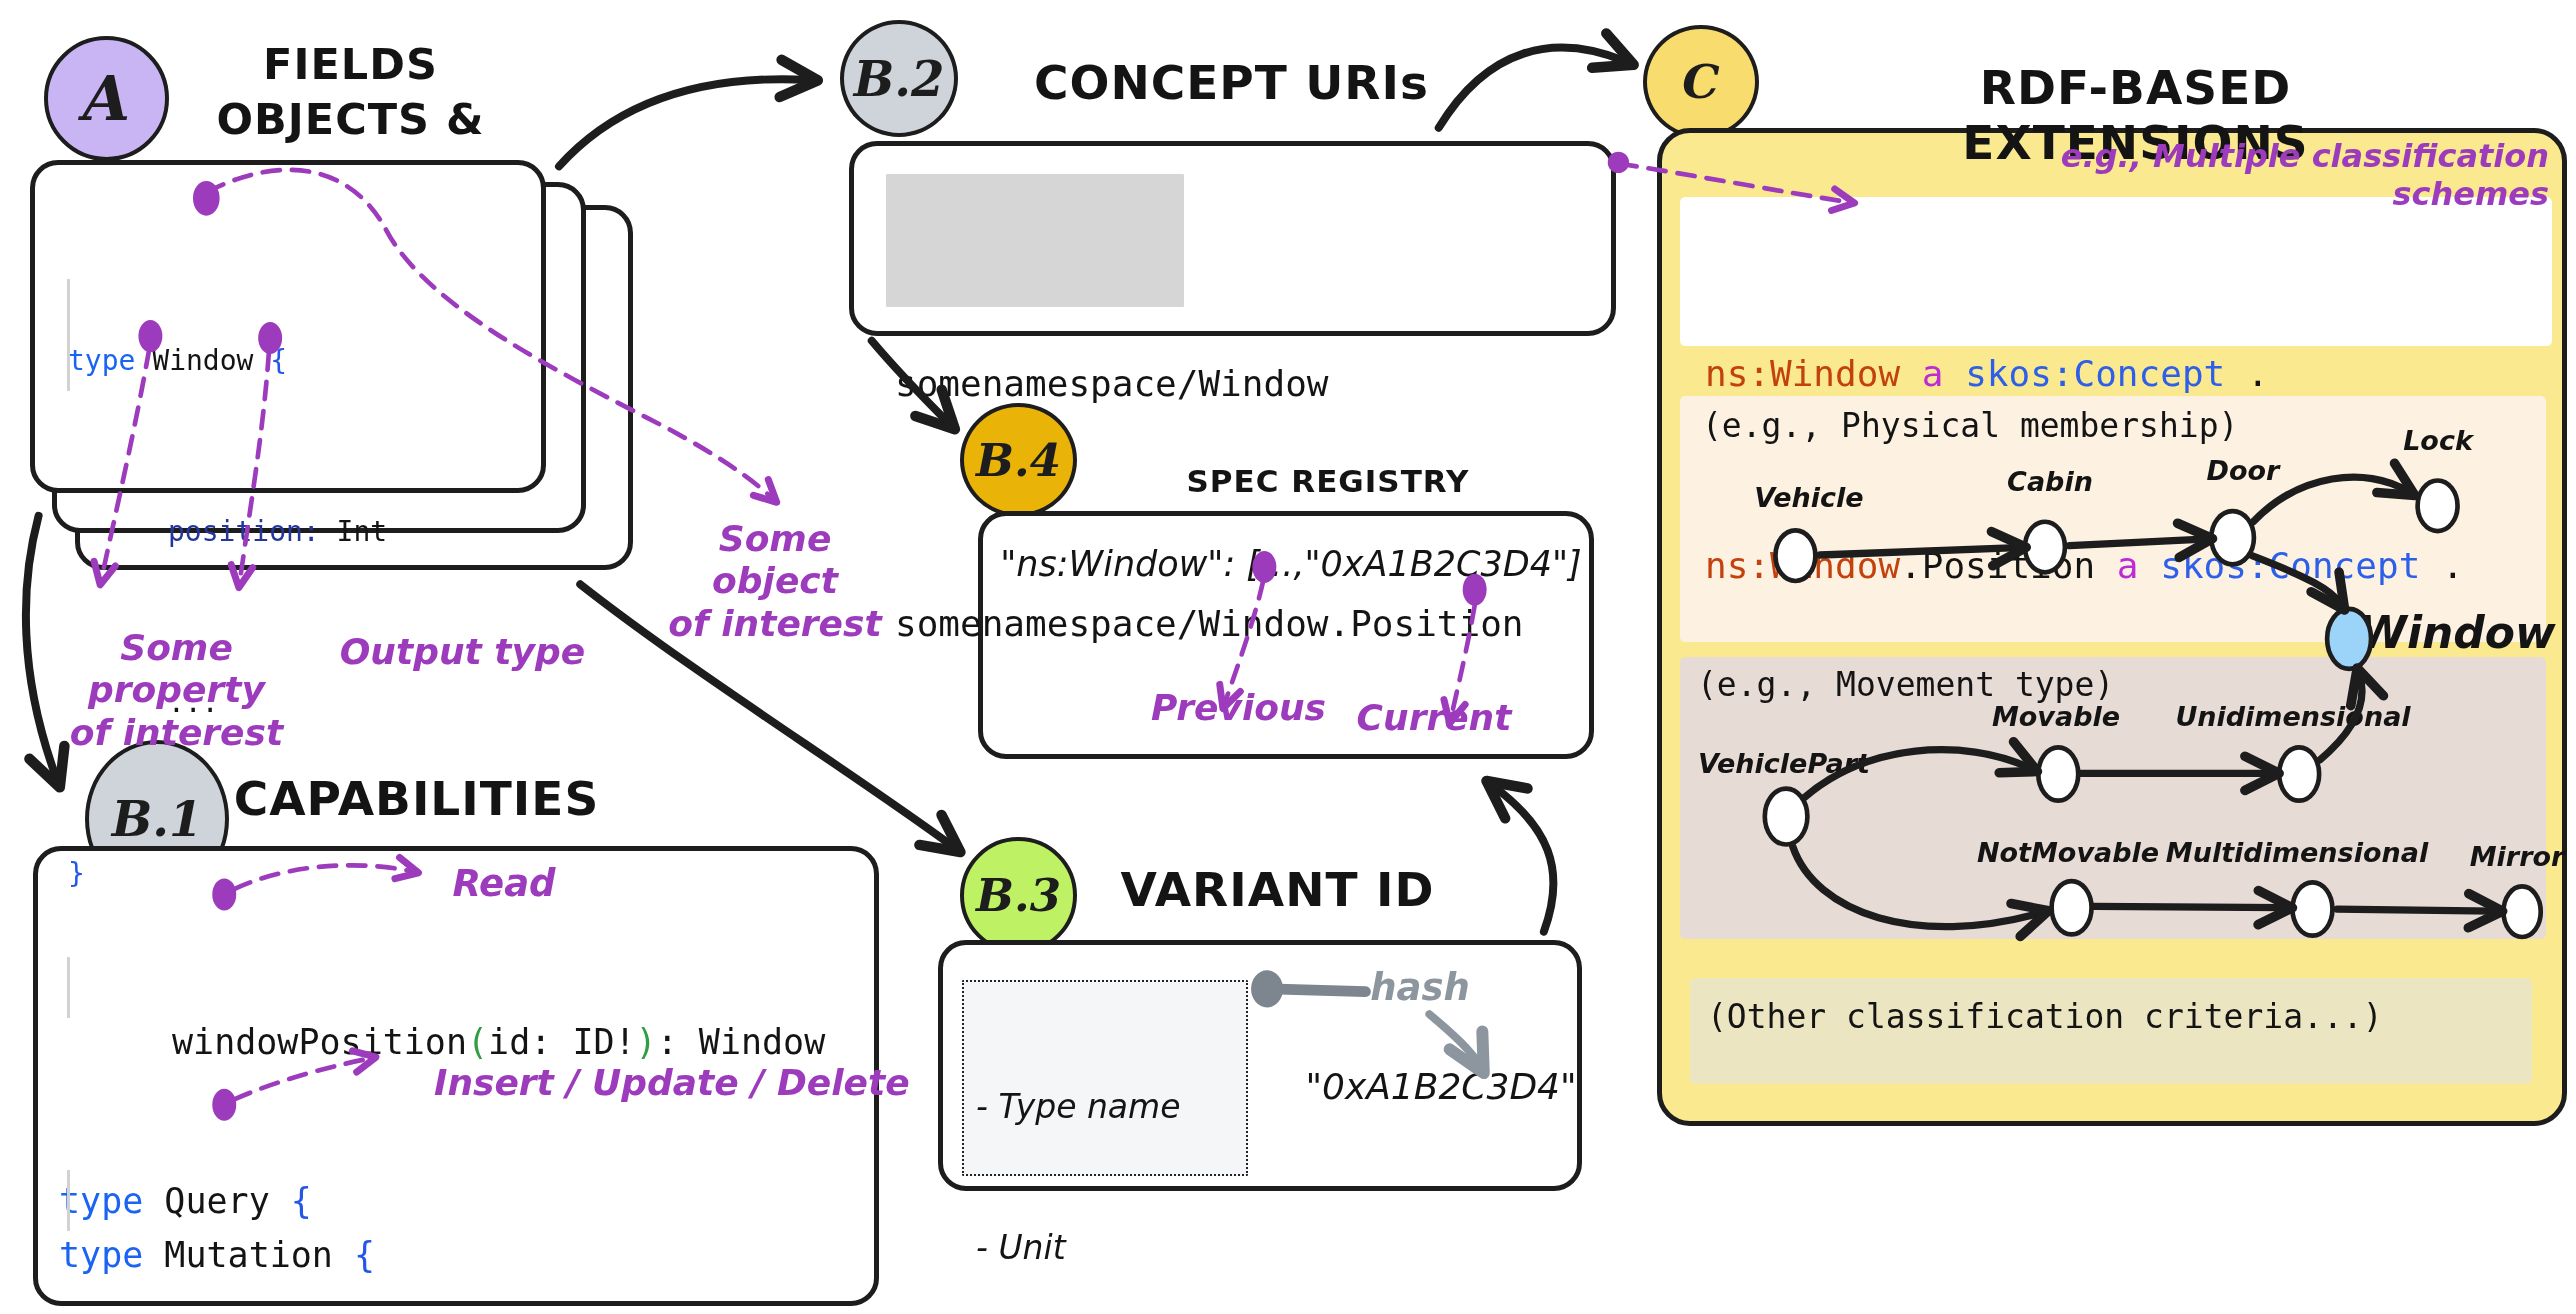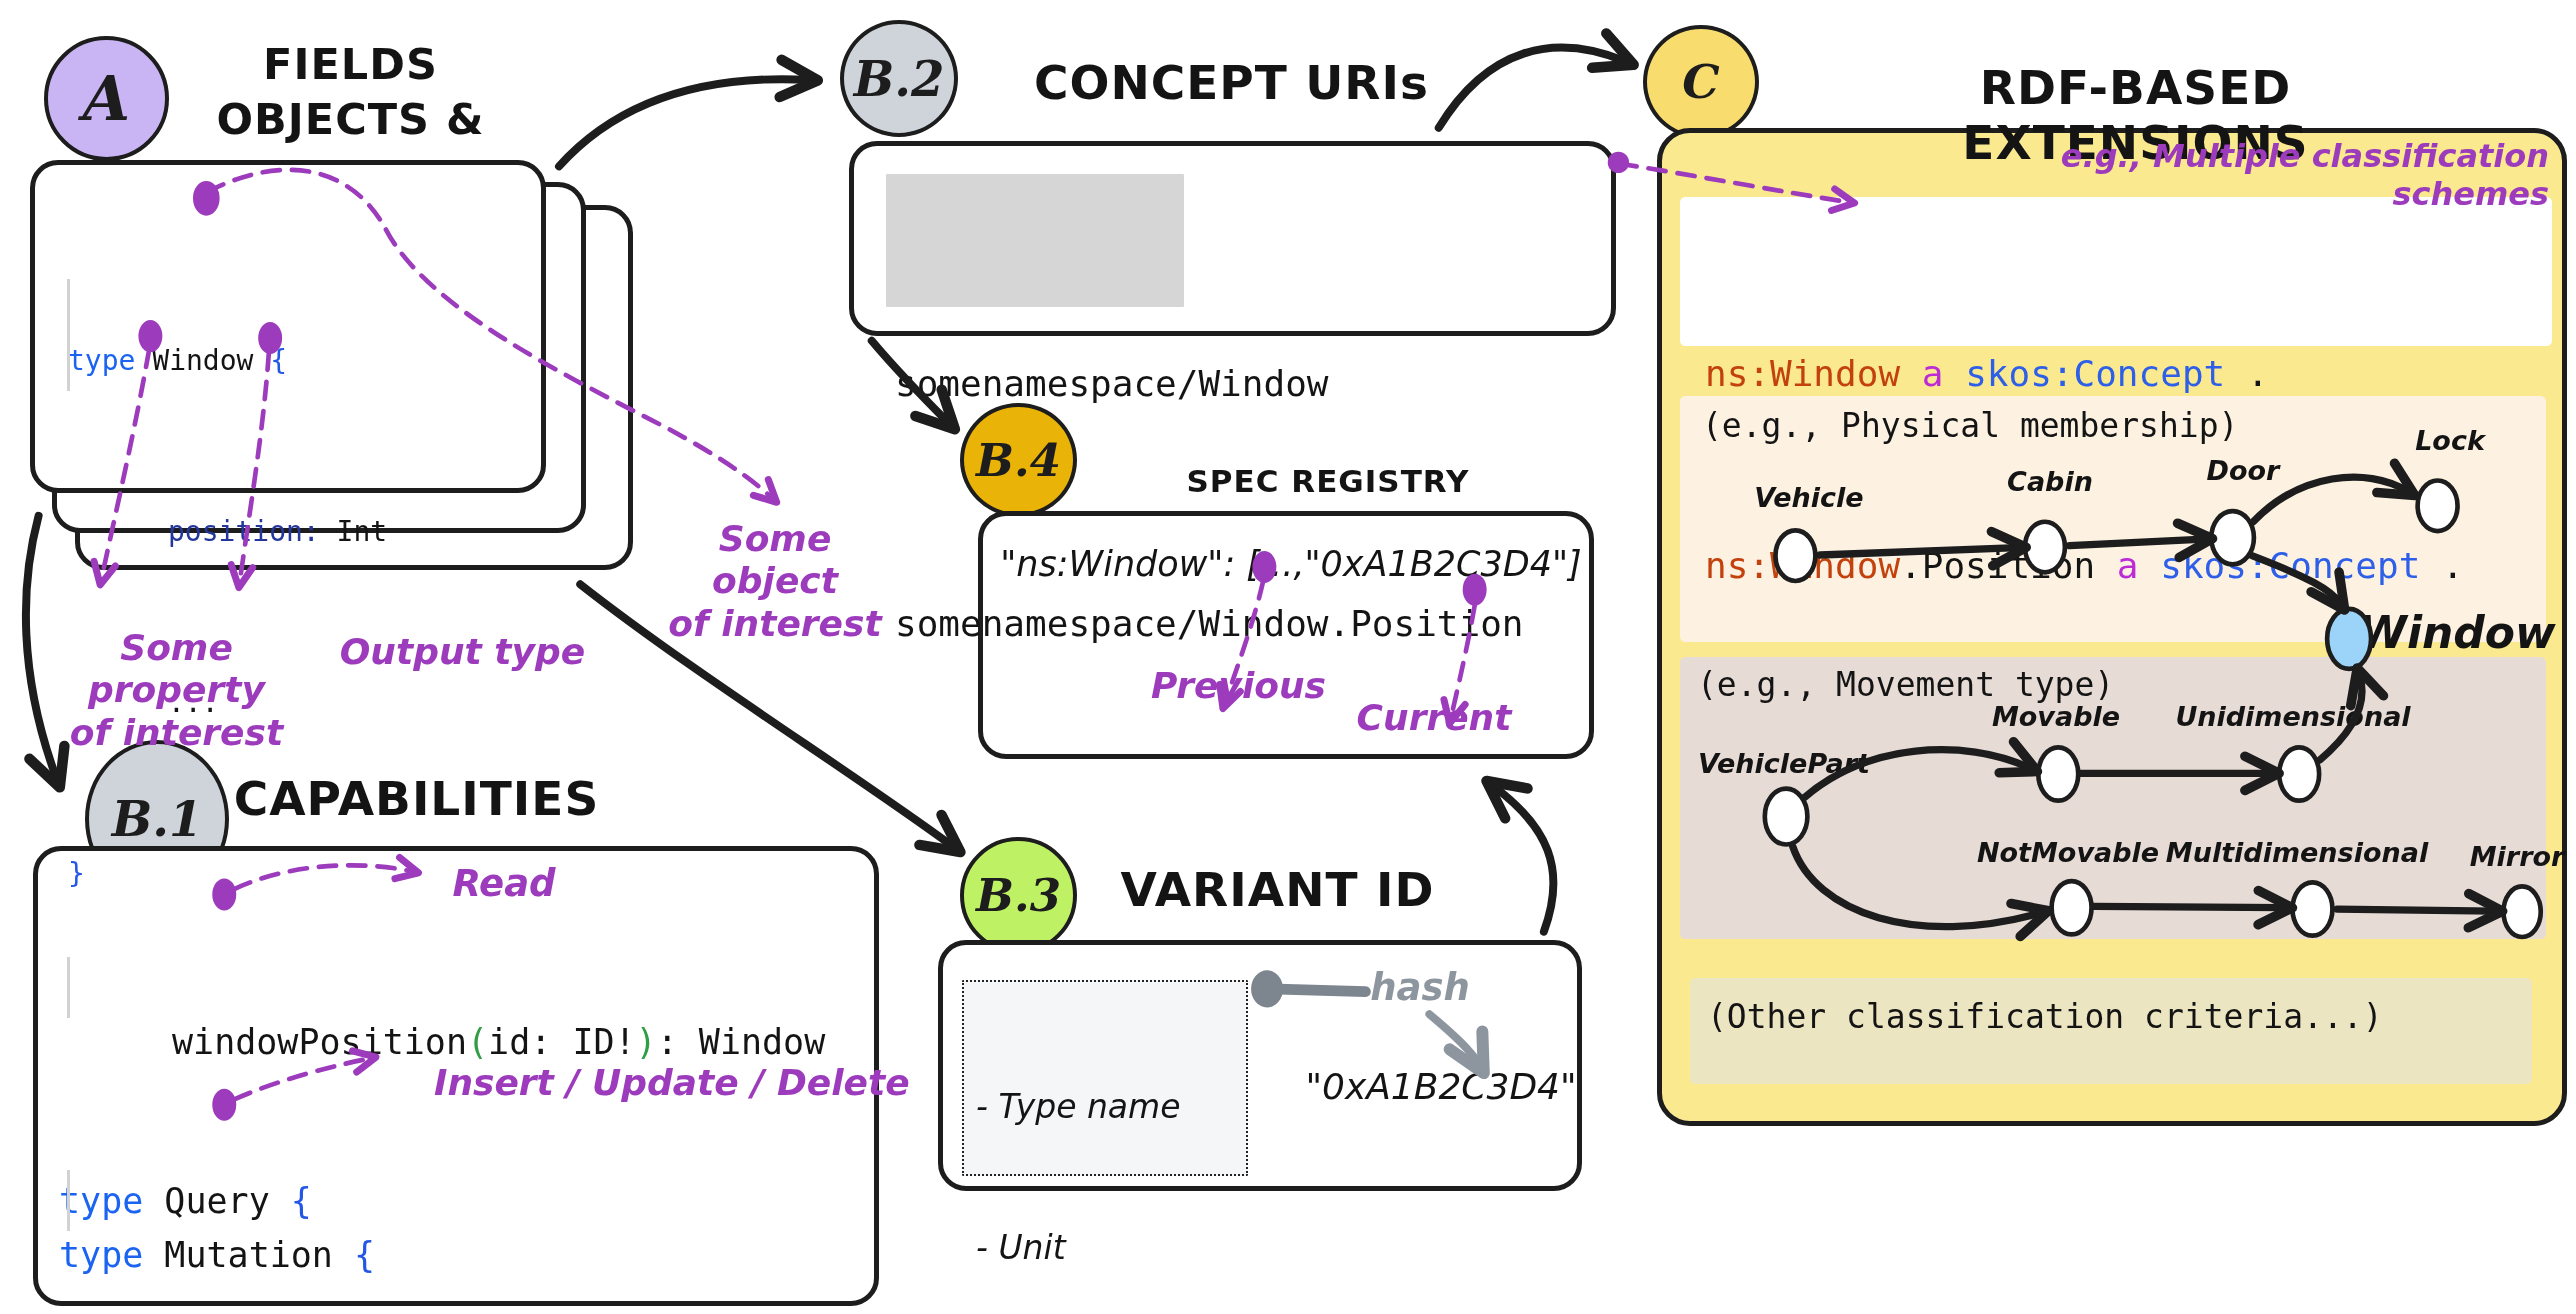--- a/index.html
+++ b/index.html
@@ -78,21 +78,21 @@
     <div class="cl">somenamespace/Window</div>
     <div class="cl">somenamespace/Window.Position</div>
   </div>
 
   <div class="badge" style="left:960px;top:403px;width:109px;height:106px;background:#eab308;font-size:45px;">
       <span>B.4</span>
     </div>
   <div class="t" style="left:1105px;top:439px;width:446px;font-size:31px;margin-top:24px;">SPEC REGISTRY</div>
   <div class="box" style="left:978px;top:511px;width:606px;height:238px;"></div>
   <div class="ann h" style="left:998px;top:544px;width:586px;font-size:35px;">"ns:Window": [...,"0xA1B2C3D4"]</div>
-  <div class="ann h purple" style="left:1151px;top:665px;width:173px;font-size:36px;">Previous</div>
+  <div class="ann h purple" style="left:1151px;top:687px;width:173px;font-size:36px;">Previous</div>
   <div class="ann h purple" style="left:1344px;top:697px;width:180px;font-size:36px;">Current</div>
 
   <div class="badge" style="left:85px;top:740px;width:136px;height:150px;background:#ced4da;font-size:48px;">
       <span>B.1</span>
     </div>
   <div class="t" style="left:230px;top:771px;width:373px;font-size:47px;">CAPABILITIES</div>
   <div class="box" style="left:33px;top:846px;width:836px;height:450px;"></div>
 
   <div class="ann h purple" style="left:434px;top:862px;width:140px;font-size:37px;">Read</div>
   <div class="code mono" style="left:59px;top:910px;font-size:35px;line-height:53px;">
@@ -136,21 +136,21 @@
   <div class="code mono" style="left:1705px;top:214px;font-size:36px;line-height:64px;">
     <div class="cl"><span class="tok-blue1">ns:Window</span><span class="tok-plain"> </span><span class="tok-mag">a</span><span class="tok-plain"> </span><span class="tok-blue2">skos:Concept</span><span class="tok-plain"> .</span></div>
     <div class="cl"><span class="tok-blue1">ns:Window</span><span class="tok-plain">.Position</span><span class="tok-plain"> </span><span class="tok-mag">a</span><span class="tok-plain"> </span><span class="tok-blue2">skos:Concept</span><span class="tok-plain"> .</span></div>
   </div>
 
   <div class="panel" style="left:1680px;top:396px;width:866px;height:246px;background:#fdf2e2;"></div>
   <div class="code mono" style="left:1702px;top:406px;font-size:33px;">(e.g., Physical membership)</div>
   <div class="nl" style="left:1809px;top:482px;">Vehicle</div>
   <div class="nl" style="left:2050px;top:466px;">Cabin</div>
   <div class="nl" style="left:2243px;top:455px;">Door</div>
-  <div class="nl" style="left:2438px;top:425px;margin-left:12px;">Lock</div>
+  <div class="nl" style="left:2438px;top:425px;">Lock</div>
   <div class="nl" style="left:2457px;top:607px;font-size:44px;font-weight:700;">Window</div>
 
   <div class="panel" style="left:1680px;top:657px;width:866px;height:282px;background:#e7dbd6;"></div>
   <div class="code mono" style="left:1697px;top:665px;font-size:33px;">(e.g., Movement type)</div>
   <div class="nl" style="left:1784px;top:748px;">VehiclePart</div>
   <div class="nl" style="left:2056px;top:701px;">Movable</div>
   <div class="nl" style="left:2293px;top:701px;">Unidimensional</div>
   <div class="nl" style="left:2068px;top:837px;">NotMovable</div>
   <div class="nl" style="left:2297px;top:837px;">Multidimensional</div>
   <div class="nl" style="left:2517px;top:841px;">Mirror</div>

